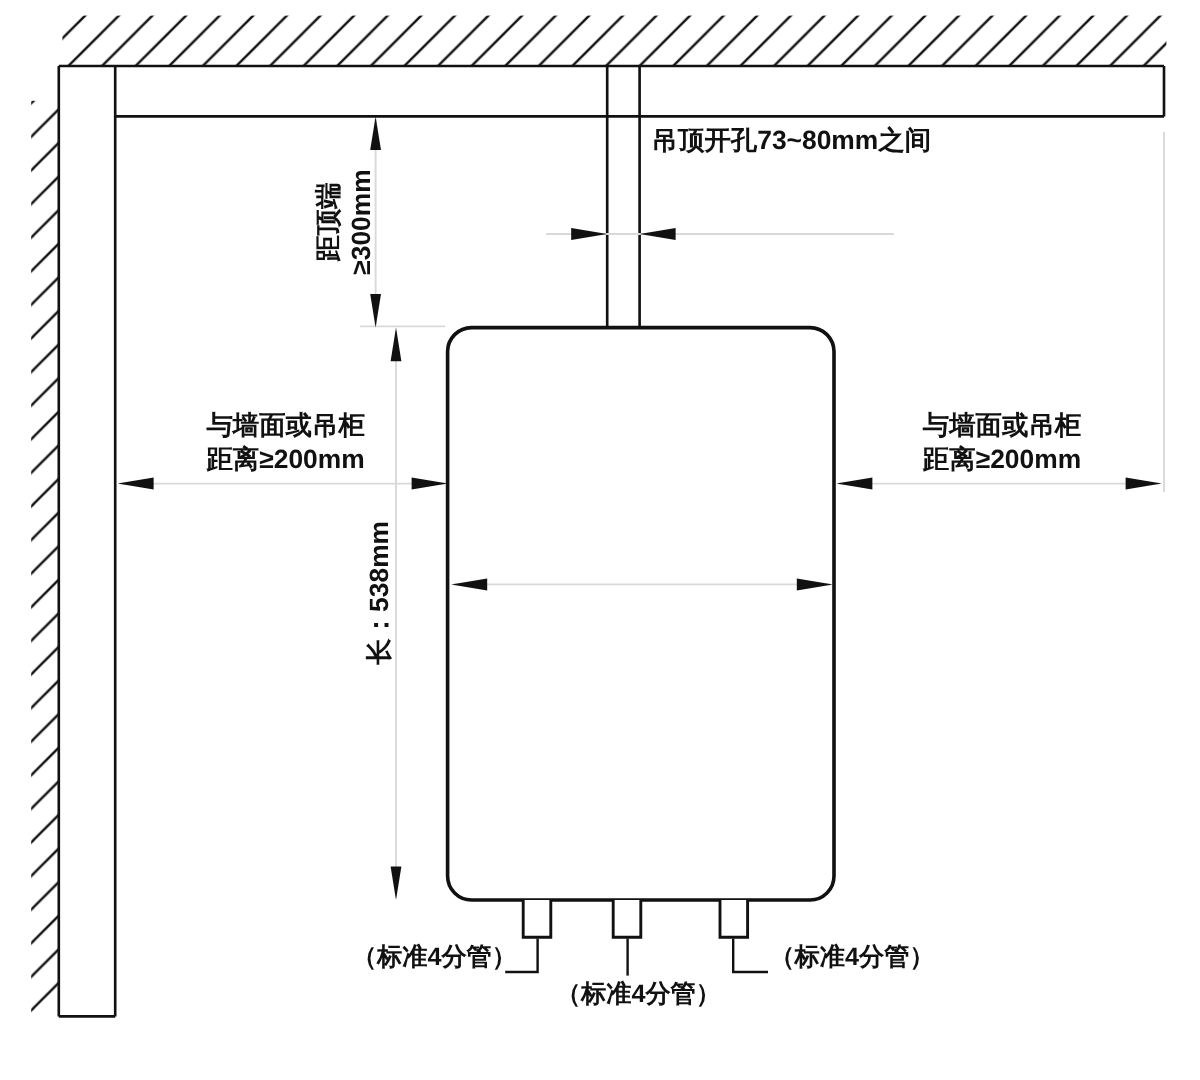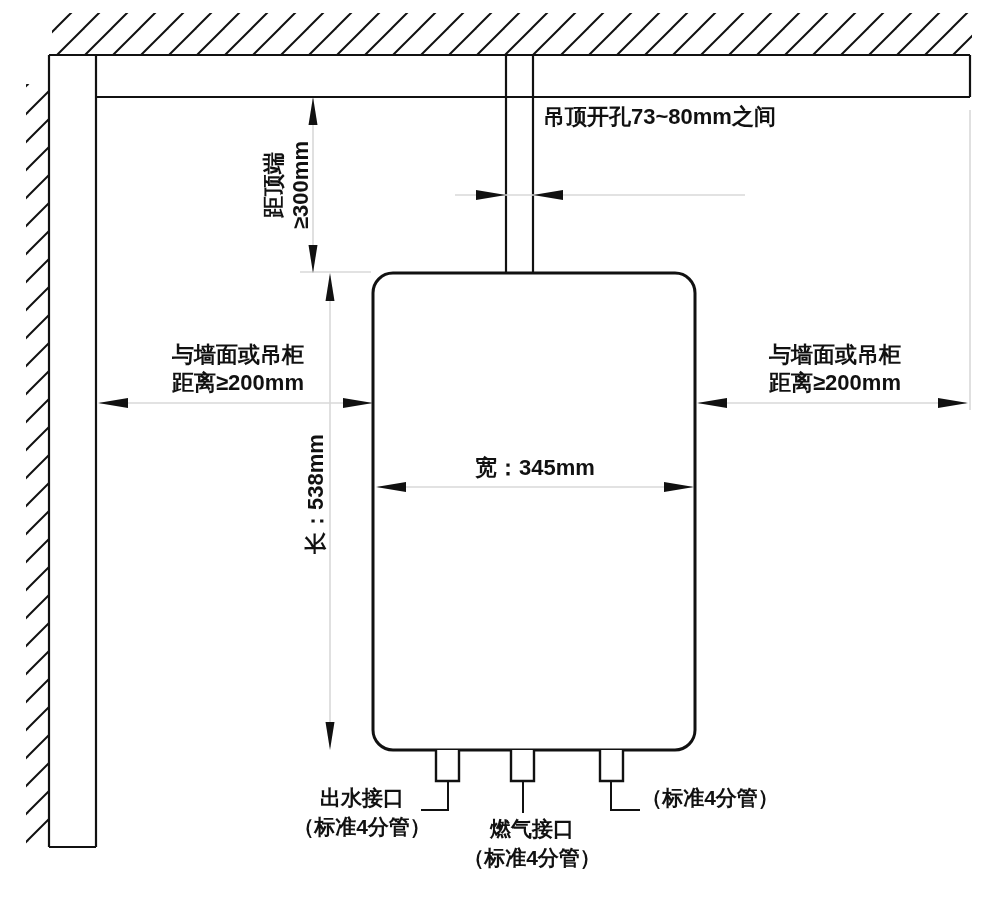--- a/index.html
+++ b/index.html
@@ -106,31 +106,28 @@
   <div class="lbl center" style="left:98px; top:341px; width:280px;">
     <div>与墙面或吊柜</div>
     <div>距离≥200mm</div>
   </div>
 
   <div class="lbl center" style="left:695px; top:341px; width:280px;">
     <div>与墙面或吊柜</div>
     <div>距离≥200mm</div>
   </div>
 
-  <div class="lbl center" style="left:415px; top:454px; width:240px;">宽：345mm</div>
 
   <div class="lbl rot center" style="left:236px; top:480px; width:160px;">长：538mm</div>
 
   <div class="lbl small center" style="left:262px; top:783px; width:200px;">
-    <div>出水接口</div>
     <div>（标准4分管）</div>
   </div>
 
   <div class="lbl small center" style="left:432px; top:814px; width:200px;">
-    <div>燃气接口</div>
     <div>（标准4分管）</div>
   </div>
 
   <div class="lbl small center" style="left:610px; top:783px; width:200px;">
     <div>（标准4分管）</div>
   </div>
 
 </div>
 
 </body></html>

